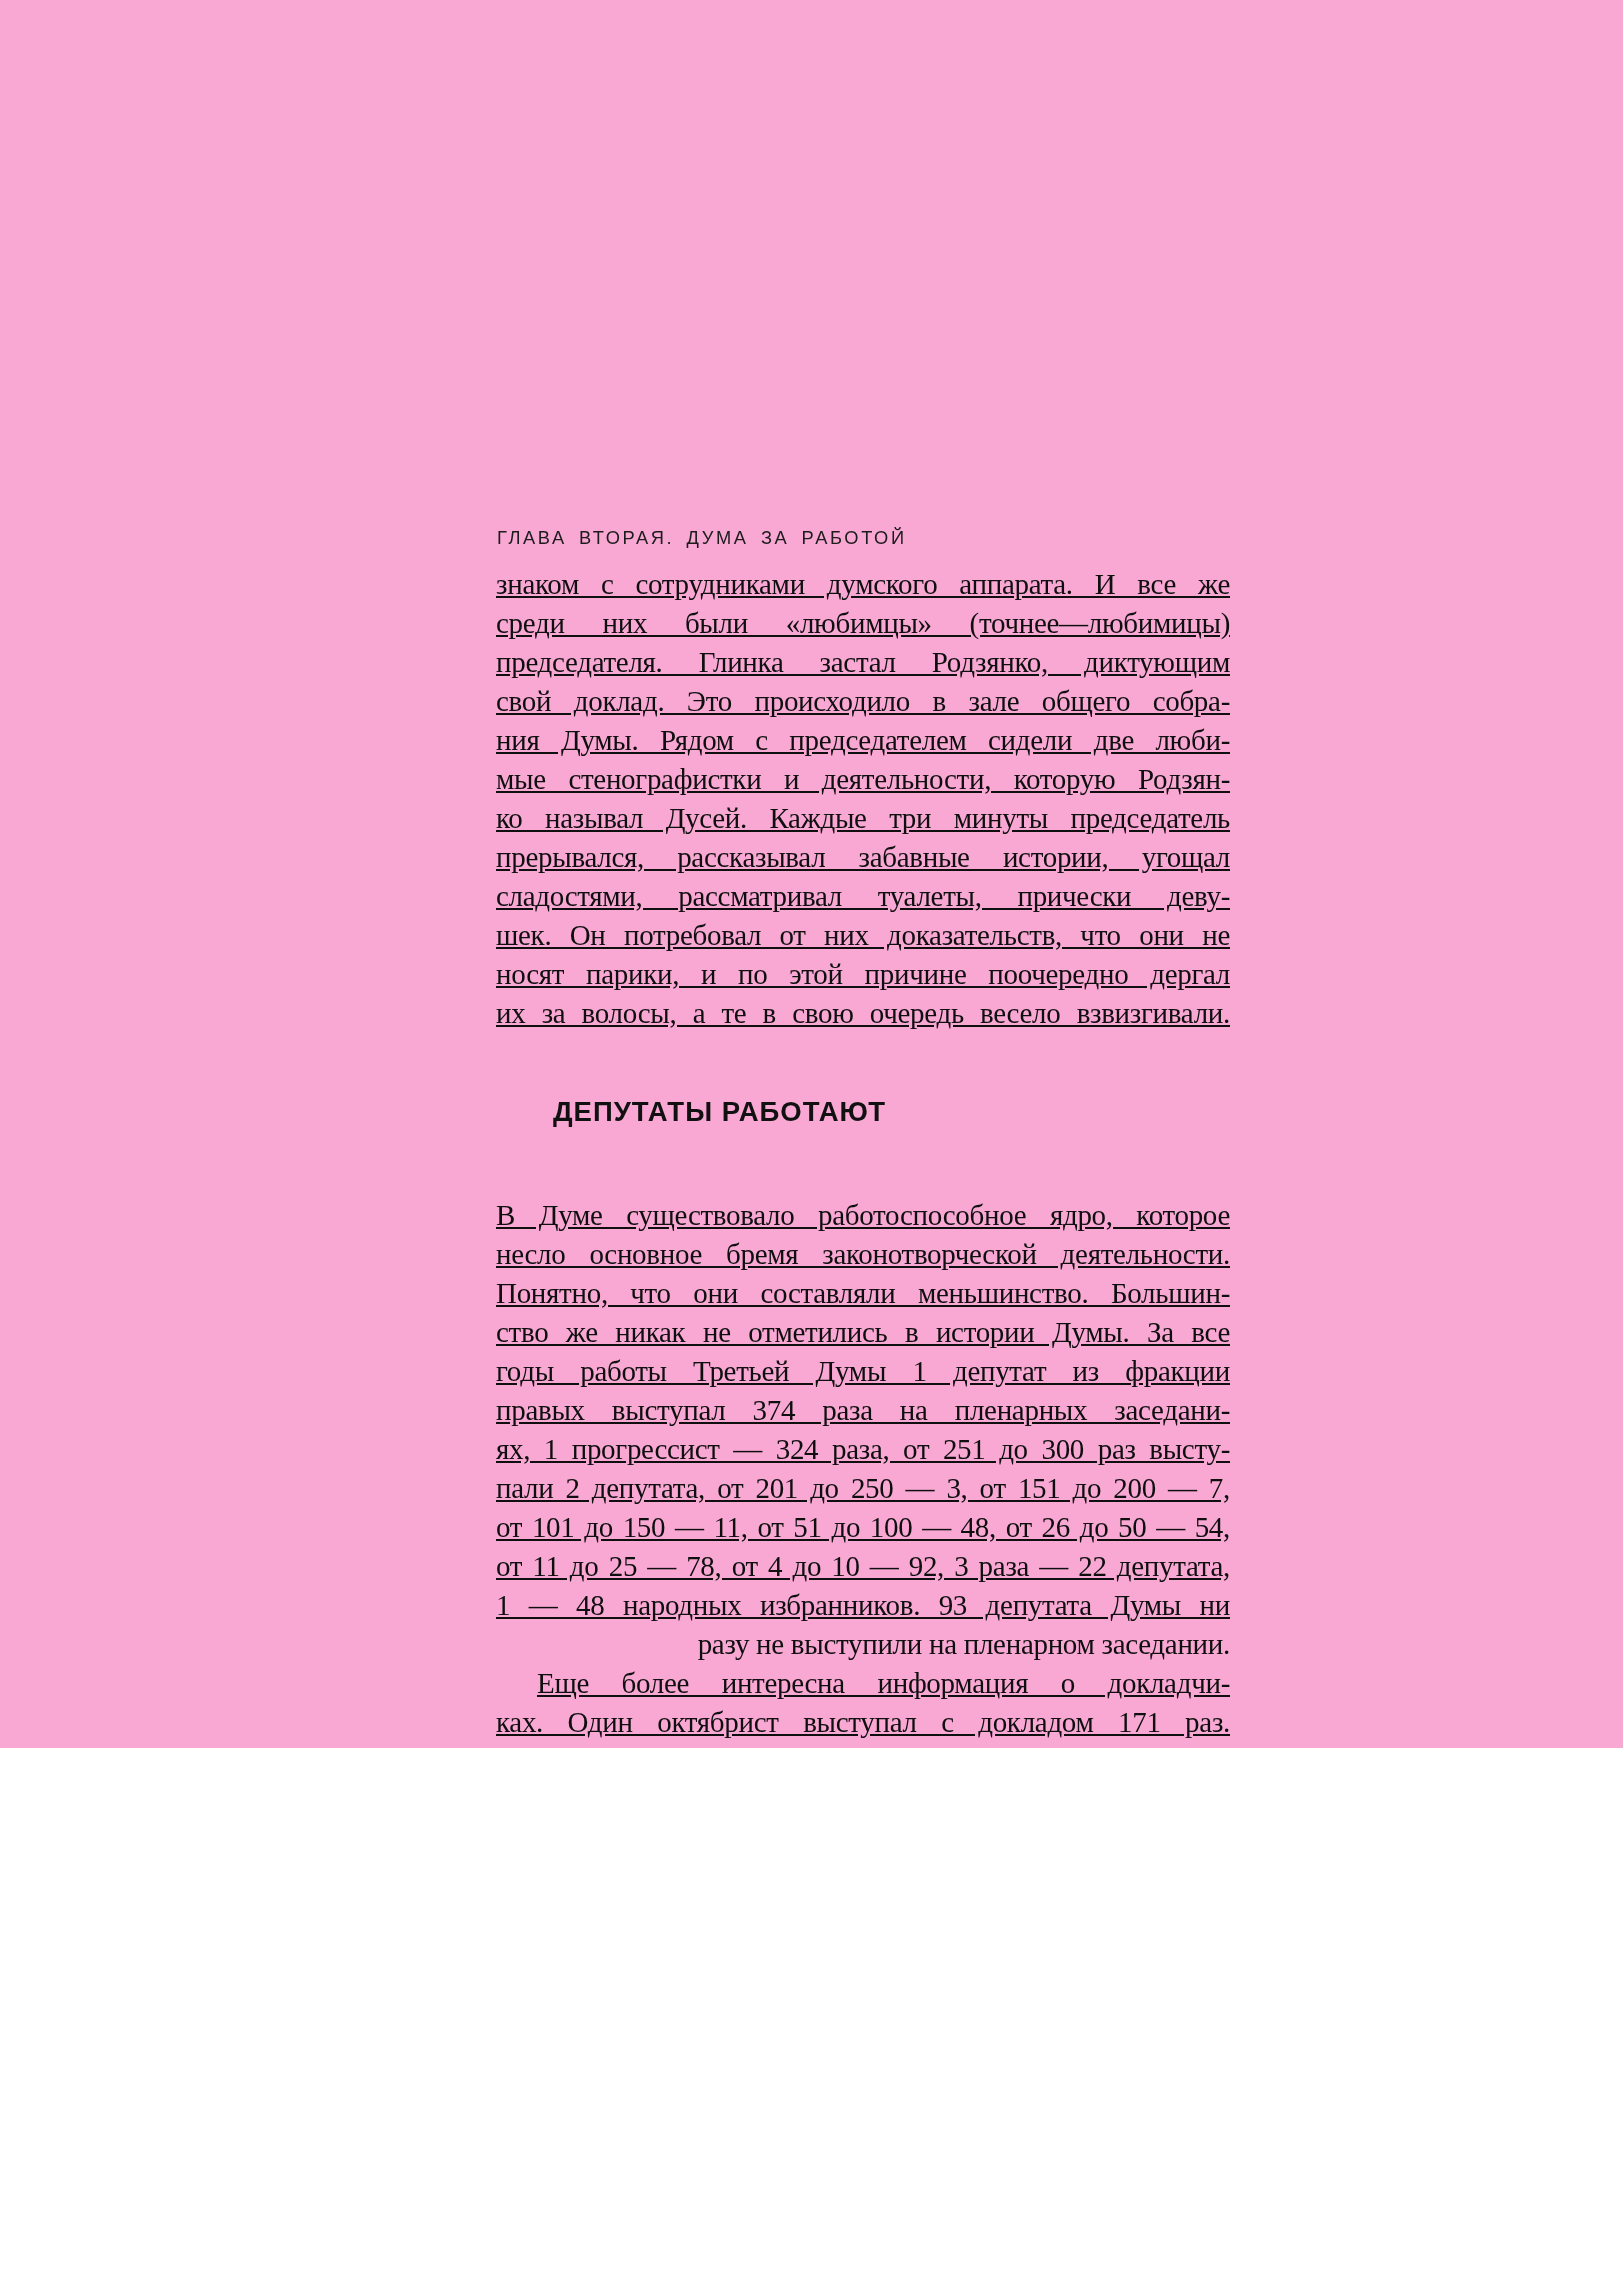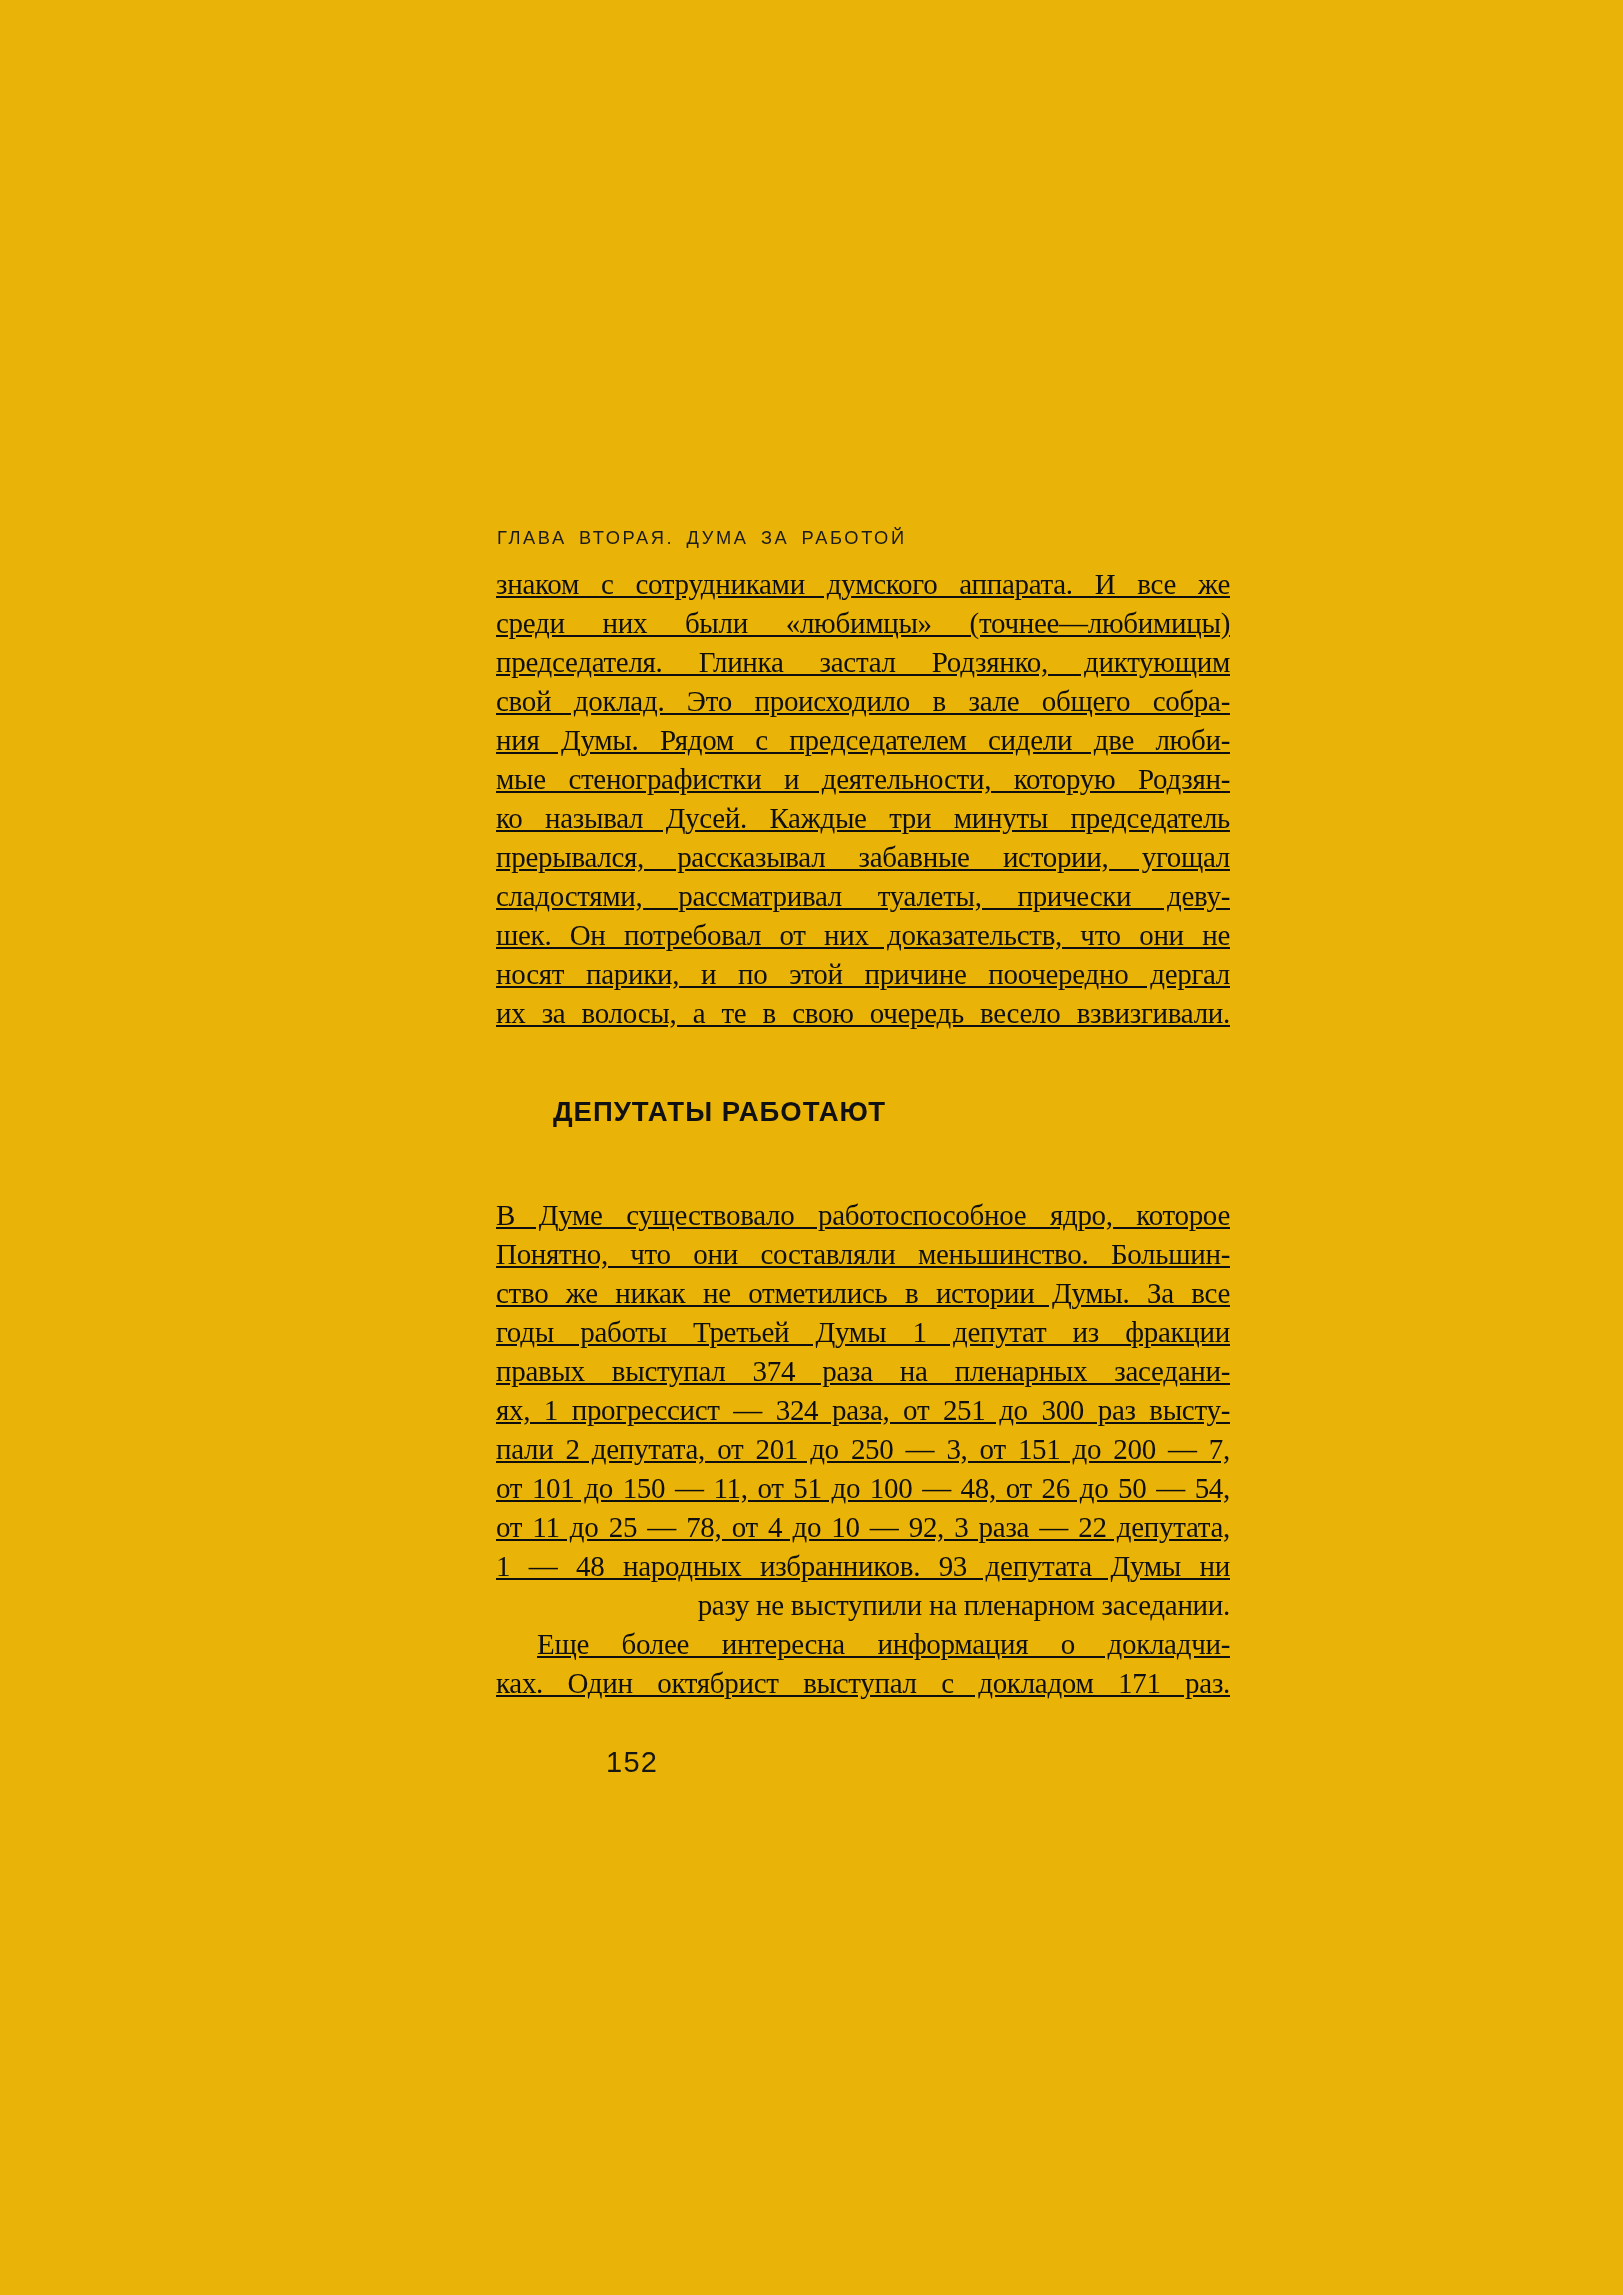--- a/index.html
+++ b/index.html
@@ -3,22 +3,22 @@
 <meta charset="utf-8">
 <style>
   html, body {
     margin: 0;
     padding: 0;
     background: #ffffff;
   }
   .page {
     position: relative;
     width: 1623px;
-    height: 2295px;
-    background: #eab308;
+    height: 1748px;
+    background: #f9a8d4;
     overflow: hidden;
     font-family: "Liberation Serif", "DejaVu Serif", serif;
     color: #0f0f0f;
   }
   .running-header {
     position: absolute;
     left: 497px;
     top: 527px;
     font-family: "Liberation Sans", "DejaVu Sans", sans-serif;
     font-stretch: condensed;
@@ -87,20 +87,21 @@
       <div class="bline j">сладостями, рассматривал туалеты, прически деву-</div>
       <div class="bline j">шек. Он потребовал от них доказательств, что они не</div>
       <div class="bline j">носят парики, и по этой причине поочередно дергал</div>
       <div class="bline j">их за волосы, а те в свою очередь весело взвизгивали.</div>
     </div>
 
     <div class="section-heading">ДЕПУТАТЫ РАБОТАЮТ</div>
 
     <div>
       <div class="bline j">В Думе существовало работоспособное ядро, которое</div>
+      <div class="bline j">несло основное бремя законотворческой деятельности.</div>
       <div class="bline j">Понятно, что они составляли меньшинство. Большин-</div>
       <div class="bline j">ство же никак не отметились в истории Думы. За все</div>
       <div class="bline j">годы работы Третьей Думы 1 депутат из фракции</div>
       <div class="bline j">правых выступал 374 раза на пленарных заседани-</div>
       <div class="bline j">ях, 1 прогрессист — 324 раза, от 251 до 300 раз высту-</div>
       <div class="bline j">пали 2 депутата, от 201 до 250 — 3, от 151 до 200 — 7,</div>
       <div class="bline j">от 101 до 150 — 11, от 51 до 100 — 48, от 26 до 50 — 54,</div>
       <div class="bline j">от 11 до 25 — 78, от 4 до 10 — 92, 3 раза — 22 депутата,</div>
       <div class="bline j">1 — 48 народных избранников. 93 депутата Думы ни</div>
       <div class="bline nj">разу не выступили на пленарном заседании.</div>

